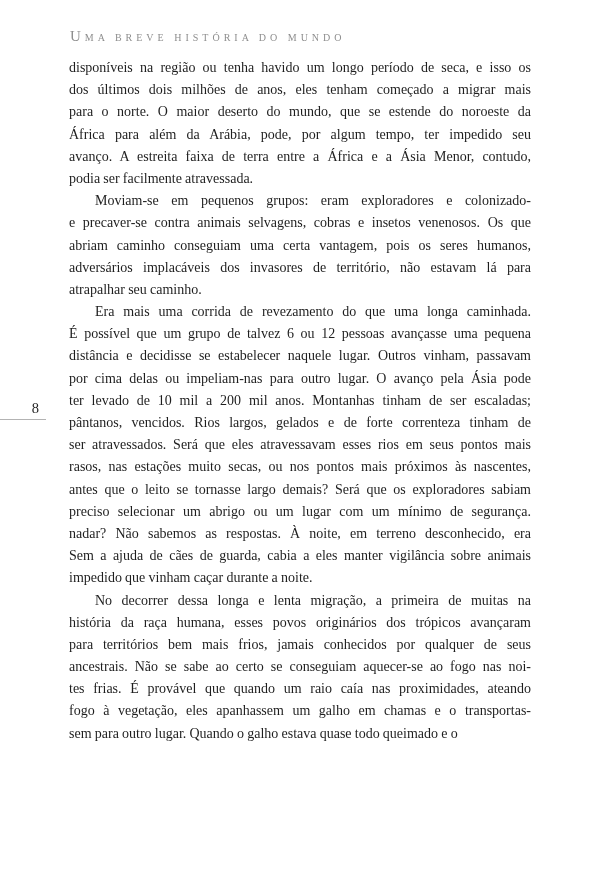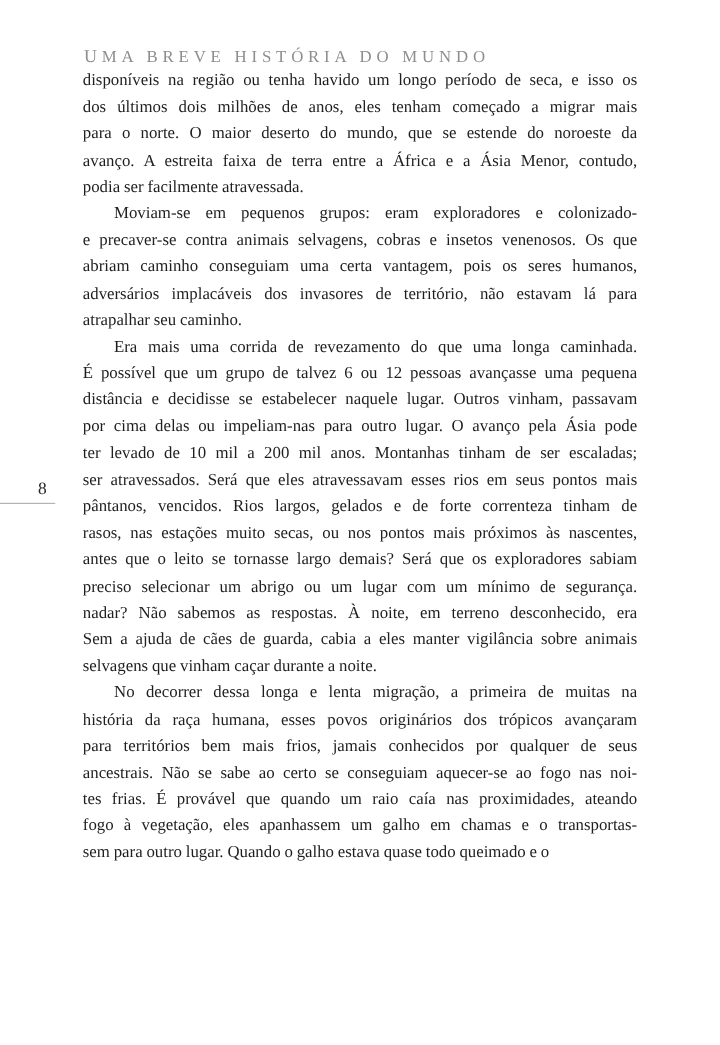--- a/index.html
+++ b/index.html
@@ -10,24 +10,24 @@
   .page {
     position: relative;
     width: 600px;
     height: 871px;
     background: #ffffff;
     overflow: hidden;
     font-family: "Liberation Serif", serif;
   }
   .running-header {
     position: absolute;
-    top: 40px;
+    top: 28px;
     left: 70px;
     font-family: "Liberation Serif", serif;
-    font-size: 14px;
+    font-size: 10px;
     letter-spacing: 4px;
     color: #8e8e8e;
     text-transform: uppercase;
   }
   .running-header::first-letter {
     font-size: 15px;
   }
   .folio {
     position: absolute;
     left: 0;
@@ -70,40 +70,41 @@
   <div class="running-header">Uma breve história do mundo</div>
 
   <div class="folio">
     <span>8</span>
   </div>
 
   <div class="body-text">
       <div class="line">disponíveis na região ou tenha havido um longo período de seca, e isso os</div>
       <div class="line">dos últimos dois milhões de anos, eles tenham começado a migrar mais</div>
       <div class="line">para o norte. O maior deserto do mundo, que se estende do noroeste da</div>
+      <div class="line">África para além da Arábia, pode, por algum tempo, ter impedido seu</div>
       <div class="line">avanço. A estreita faixa de terra entre a África e a Ásia Menor, contudo,</div>
       <div class="line para-end">podia ser facilmente atravessada.</div>
       <div class="line indent">Moviam-se em pequenos grupos: eram exploradores e colonizado-</div>
       <div class="line">e precaver-se contra animais selvagens, cobras e insetos venenosos. Os que</div>
       <div class="line">abriam caminho conseguiam uma certa vantagem, pois os seres humanos,</div>
       <div class="line">adversários implacáveis dos invasores de território, não estavam lá para</div>
       <div class="line para-end">atrapalhar seu caminho.</div>
       <div class="line indent">Era mais uma corrida de revezamento do que uma longa caminhada.</div>
       <div class="line">É possível que um grupo de talvez 6 ou 12 pessoas avançasse uma pequena</div>
       <div class="line">distância e decidisse se estabelecer naquele lugar. Outros vinham, passavam</div>
       <div class="line">por cima delas ou impeliam-nas para outro lugar. O avanço pela Ásia pode</div>
       <div class="line">ter levado de 10 mil a 200 mil anos. Montanhas tinham de ser escaladas;</div>
+      <div class="line">pântanos, vencidos. Rios largos, gelados e de forte correnteza tinham de</div>
       <div class="line">ser atravessados. Será que eles atravessavam esses rios em seus pontos mais</div>
-      <div class="line">pântanos, vencidos. Rios largos, gelados e de forte correnteza tinham de</div>
       <div class="line">rasos, nas estações muito secas, ou nos pontos mais próximos às nascentes,</div>
       <div class="line">antes que o leito se tornasse largo demais? Será que os exploradores sabiam</div>
       <div class="line">preciso selecionar um abrigo ou um lugar com um mínimo de segurança.</div>
       <div class="line">nadar? Não sabemos as respostas. À noite, em terreno desconhecido, era</div>
       <div class="line">Sem a ajuda de cães de guarda, cabia a eles manter vigilância sobre animais</div>
-      <div class="line para-end">selvagens que vinham caçar durante a noite.</div>
+      <div class="line para-end">impedido que vinham caçar durante a noite.</div>
       <div class="line indent">No decorrer dessa longa e lenta migração, a primeira de muitas na</div>
       <div class="line">história da raça humana, esses povos originários dos trópicos avançaram</div>
       <div class="line">para territórios bem mais frios, jamais conhecidos por qualquer de seus</div>
       <div class="line">ancestrais. Não se sabe ao certo se conseguiam aquecer-se ao fogo nas noi-</div>
       <div class="line">tes frias. É provável que quando um raio caía nas proximidades, ateando</div>
       <div class="line">fogo à vegetação, eles apanhassem um galho em chamas e o transportas-</div>
       <div class="line para-end">sem para outro lugar. Quando o galho estava quase todo queimado e o</div>
     </div>
 </div>
 

